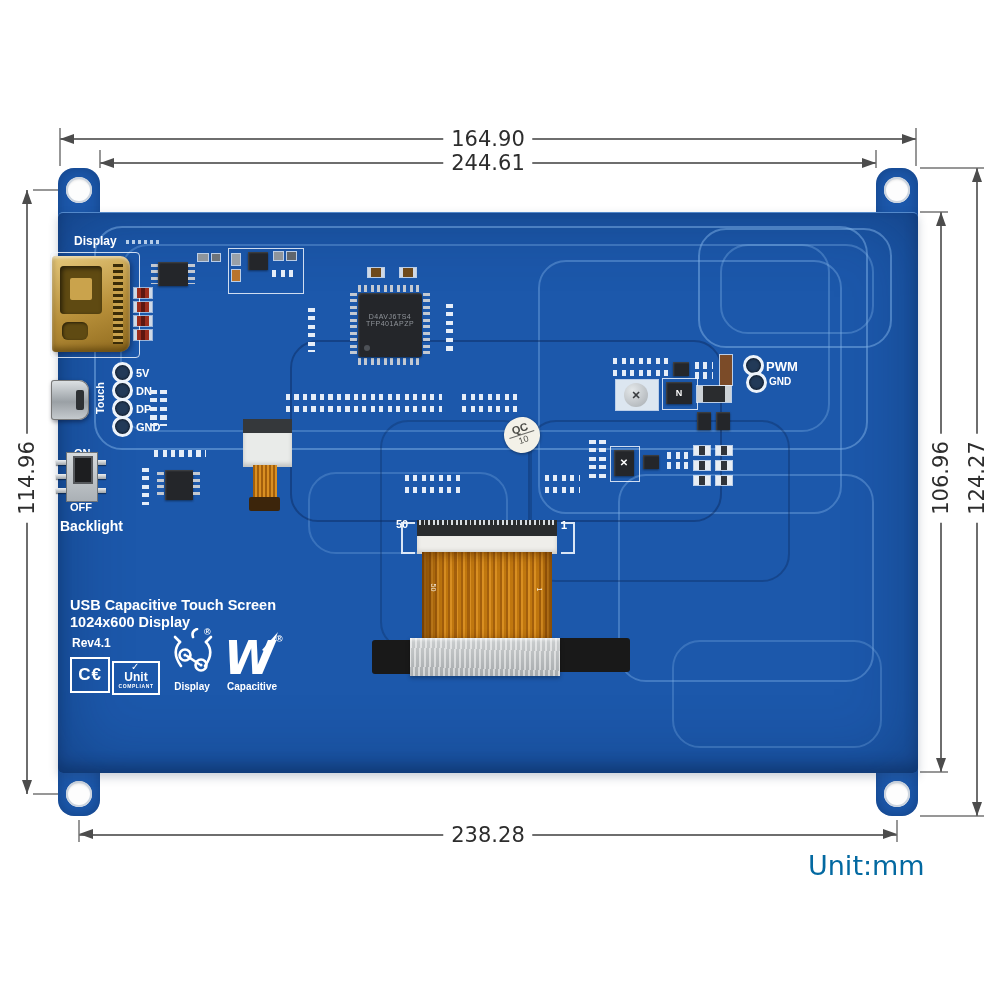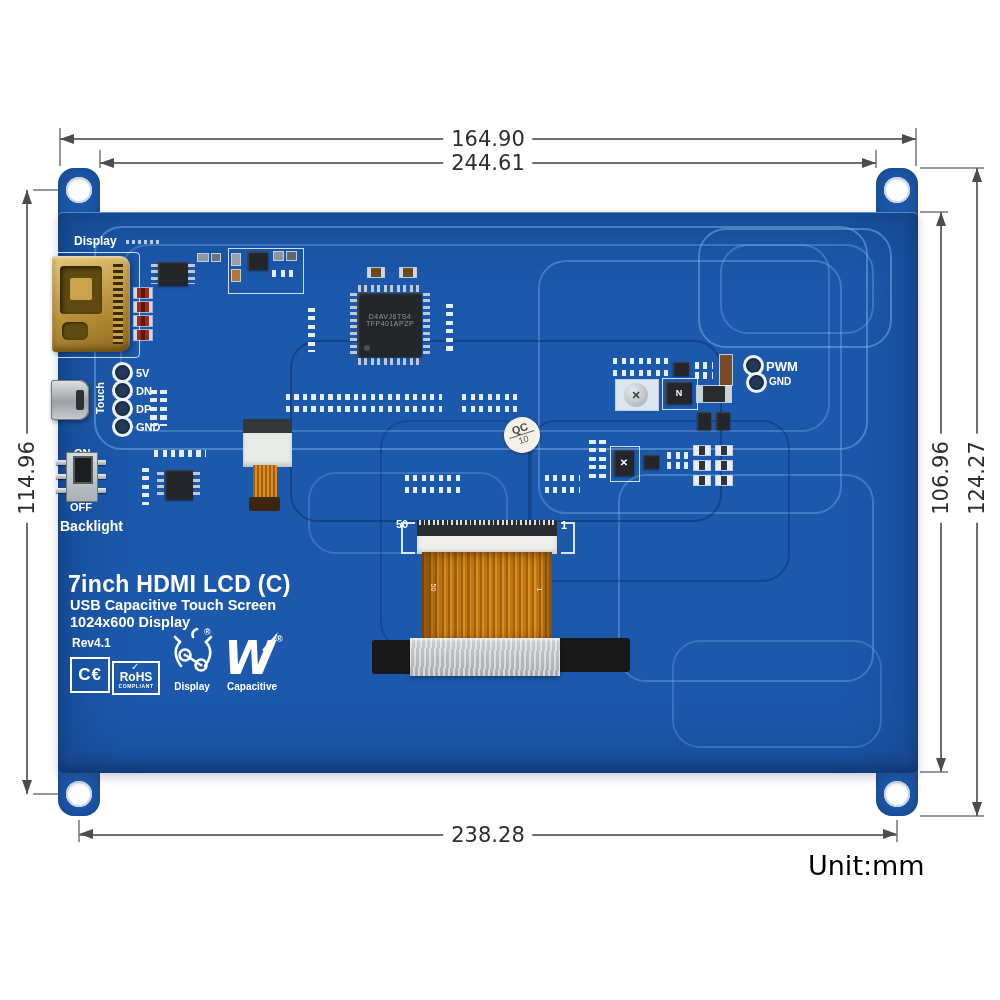--- a/index.html
+++ b/index.html
@@ -10,21 +10,21 @@
   .dline{position:absolute;background:#6e6e6e;}
   .ext{position:absolute;background:#979797;}
   .ar{position:absolute;width:0;height:0;border-style:solid;border-color:transparent;}
   .ar.l{border-width:5px 14px 5px 0;border-right-color:#4c4c4c;}
   .ar.r{border-width:5px 0 5px 14px;border-left-color:#4c4c4c;}
   .ar.u{border-width:0 5px 14px 5px;border-bottom-color:#4c4c4c;}
   .ar.d{border-width:14px 5px 0 5px;border-top-color:#4c4c4c;}
   .dim-text{position:absolute;transform:translate(-50%,-50%);background:#fff;padding:0 8px;
             font:400 21px "DejaVu Sans",sans-serif;color:#2d2d2d;white-space:nowrap;}
   .dim-text.v{transform:translate(-50%,-50%) rotate(-90deg);}
-  .unit{position:absolute;font:400 27px "DejaVu Sans",sans-serif;color:#000000;}
+  .unit{position:absolute;font:400 27px "DejaVu Sans",sans-serif;color:#0369a1;}
   
   .board{position:absolute;left:58px;top:168px;width:860px;height:648px;}
   .pcb{position:absolute;background:#1c58ab;}
   .pcb-body{left:0;top:44px;width:860px;height:560px;border-radius:5px;
     box-shadow:inset 0 0 70px rgba(6,26,64,.38),inset 0 -8px 14px rgba(4,16,44,.3),0 4px 10px rgba(40,60,90,.25);
     border-top:1px solid rgba(150,195,240,.45);}
   .ear{width:42px;height:62px;box-shadow:inset 0 0 14px rgba(6,26,64,.35);}
   .ear.tl{left:0;top:0;border-radius:16px 16px 0 0;}
   .ear.tr{left:818px;top:0;border-radius:16px 16px 0 0;}
   .ear.bl{left:0;top:586px;border-radius:0 0 16px 16px;}
@@ -275,30 +275,29 @@
     </div>
     <div class="abs" style="left:359px;top:368px;width:140px;height:18px;background:#efeeea;box-shadow:inset 0 -3px 4px rgba(0,0,0,.15);"></div>
     <div class="abs" style="left:364px;top:384px;width:130px;height:96px;background:repeating-linear-gradient(90deg,#a35f0c 0 2px,#d98f22 2px 4px,#c0770f 4px 6.5px);box-shadow:inset 10px 0 16px rgba(90,45,0,.55),inset -6px 0 10px rgba(90,45,0,.45),inset 0 -8px 10px rgba(60,30,0,.3);">
       <div class="abs" style="left:8px;top:32px;color:#f4e8d6;font-size:7px;transform:rotate(90deg);">50</div>
       <div class="abs" style="right:10px;top:34px;color:#f4e8d6;font-size:7px;transform:rotate(90deg);">1</div>
     </div>
     <div class="abs" style="left:314px;top:472px;width:42px;height:34px;background:#191919;border-radius:3px;"></div>
     <div class="abs" style="left:498px;top:470px;width:74px;height:34px;background:#191919;border-radius:3px;"></div>
     <div class="abs" style="left:352px;top:470px;width:150px;height:38px;background-image:repeating-linear-gradient(93deg,rgba(255,255,255,.5) 0 2px,rgba(0,0,0,0) 2px 5px),linear-gradient(180deg,#cbcecf,#a7abad);box-shadow:inset 0 2px 3px rgba(255,255,255,.6),0 2px 4px rgba(0,0,0,.3);"></div>
 
-    <div class="blabel" style="left:10px;top:403px;font-size:23px;letter-spacing:.3px;">7inch HDMI LCD (C)</div>
     <div class="blabel" style="left:12px;top:429px;font-size:14.5px;">USB Capacitive Touch Screen</div>
     <div class="blabel" style="left:12px;top:446px;font-size:14.5px;">1024x600 Display</div>
     <div class="blabel" style="left:14px;top:468px;font-size:12px;">Rev4.1</div>
     <div class="logo-box" style="left:12px;top:489px;width:36px;height:32px;">
       <span style="font-size:17px;font-weight:bold;letter-spacing:1px;">C€</span>
     </div>
     <div class="logo-box" style="left:54px;top:493px;width:44px;height:30px;">
       <span class="abs" style="top:-2px;left:17px;font-size:10px;">✓</span>
-      <span style="font-size:12px;font-weight:bold;line-height:1;margin-top:3px;">RoHS</span>
+      <span style="font-size:12px;font-weight:bold;line-height:1;margin-top:3px;">Unit</span>
       <span style="font-size:5px;letter-spacing:.6px;font-weight:bold;">COMPLIANT</span>
     </div>
     <svg class="abs" style="left:112px;top:460px;" width="46" height="52" viewBox="0 0 46 52">
       <g fill="none" stroke="#fff" stroke-width="2.6" stroke-linecap="round">
         <path d="M23 9 q-2 -6 4 -8"></path>
         <path d="M10 14 q-9 10 1 24"></path>
         <path d="M36 14 q9 10 -1 24"></path>
         <path d="M10 14 l-5 -5"></path>
         <path d="M36 14 l5 -5"></path>
         <path d="M17 28 L29 36"></path>

